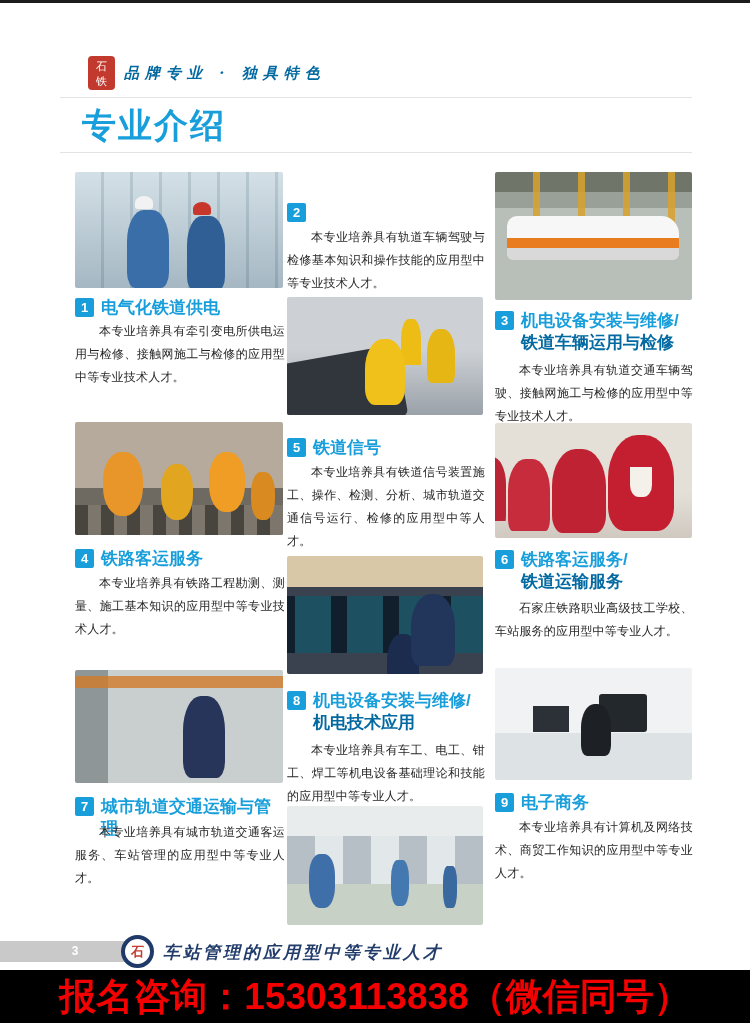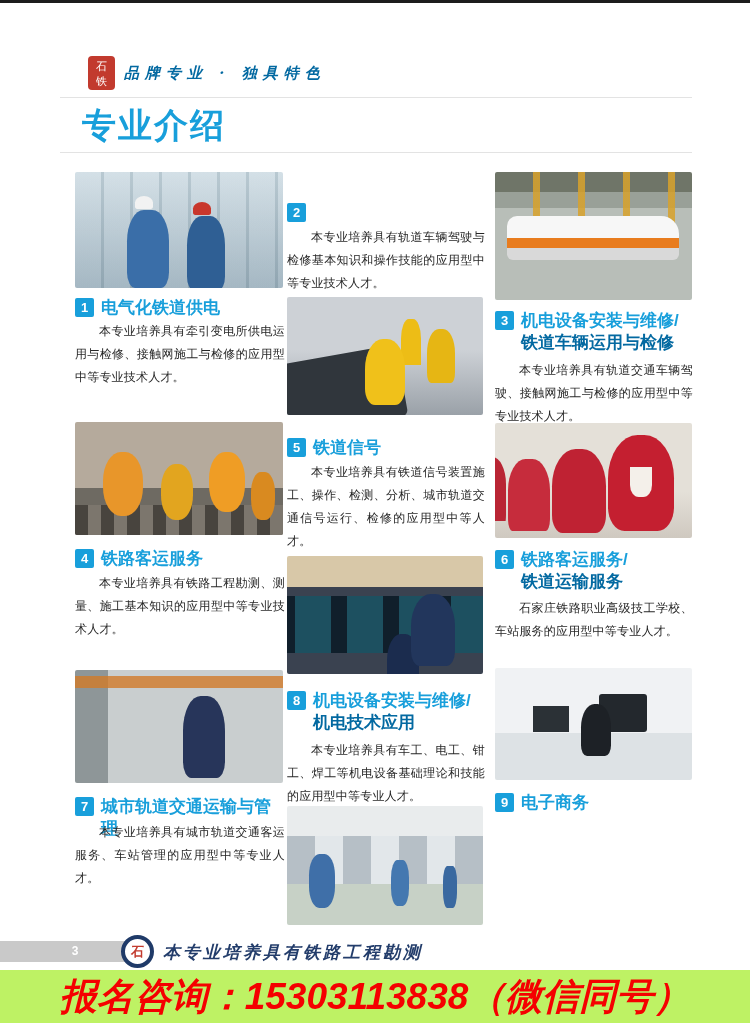--- a/index.html
+++ b/index.html
@@ -83,22 +83,22 @@
   .p9::after{left:86px;top:36px;width:30px;height:52px;background:#1d2126;border-radius:45% 45% 20% 20%;}
 
   
   .pagebar{position:absolute;left:0;top:941px;width:150px;height:21px;background:#c9c9c9;
       color:#fff;font-size:12px;font-weight:700;text-align:center;line-height:21px;}
   .schoollogo{position:absolute;left:121px;top:935px;width:33px;height:33px;border-radius:50%;
       background:#fff;border:4px solid #1f3a68;box-sizing:border-box;color:#c23a2e;
       font-family:"DejaVu Serif",serif;font-size:13px;font-weight:700;text-align:center;line-height:25px;}
   .schoolname{position:absolute;left:163px;top:941px;color:#233d6b;font-size:17px;font-weight:800;
       font-family:"DejaVu Serif",serif;font-style:italic;letter-spacing:3px;}
-  .banner{position:absolute;left:0;top:970px;width:750px;height:53px;background:#bef264;
-      display:flex;align-items:center;justify-content:center;font-style:italic;}
+  .banner{position:absolute;left:0;top:970px;width:750px;height:53px;background:#000000;
+      display:flex;align-items:center;justify-content:center;}
   .bannertext{color:#f50000;font-size:37px;font-weight:900;letter-spacing:0px;white-space:nowrap;}
 </style>
 </head>
 <body>
 
 <div class="page">
   <div class="topline"></div>
 
   <div class="seal">
     <div>石</div>
@@ -183,25 +183,26 @@
   </div>
   <div class="desc" style="left:495px;top:597px;width:198px;">石家庄铁路职业高级技工学校、车站服务的应用型中等专业人才。</div>
 
   <div class="photo p9" style="left:495px;top:668px;width:197px;height:112px;" title="计算机机房内学员上机学习"></div>
   <div class="sec" style="left:495px;top:792px;width:198px;">
     <div class="sechead">
       <span class="badge">9</span>
       <span class="sectitle">电子商务</span>
     </div>
   </div>
+  <div class="desc" style="left:495px;top:816px;width:198px;">本专业培养具有计算机及网络技术、商贸工作知识的应用型中等专业人才。</div>
 
   <div class="pagebar">
     <span>3</span>
   </div>
   <div class="schoollogo">
     <span>石</span>
   </div>
-  <div class="schoolname">本专业培养具有铁路工程勘测</div>
+  <div class="schoolname">车站管理的应用型中等专业人才</div>
 
   <div class="banner">
     <span class="bannertext">报名咨询：15303113838（微信同号）</span>
   </div>
 </div>
 
 </body></html>

